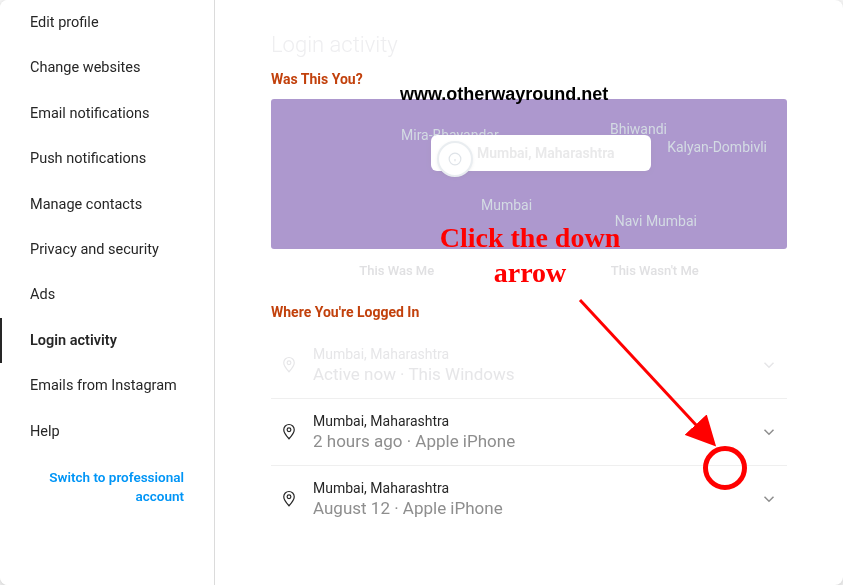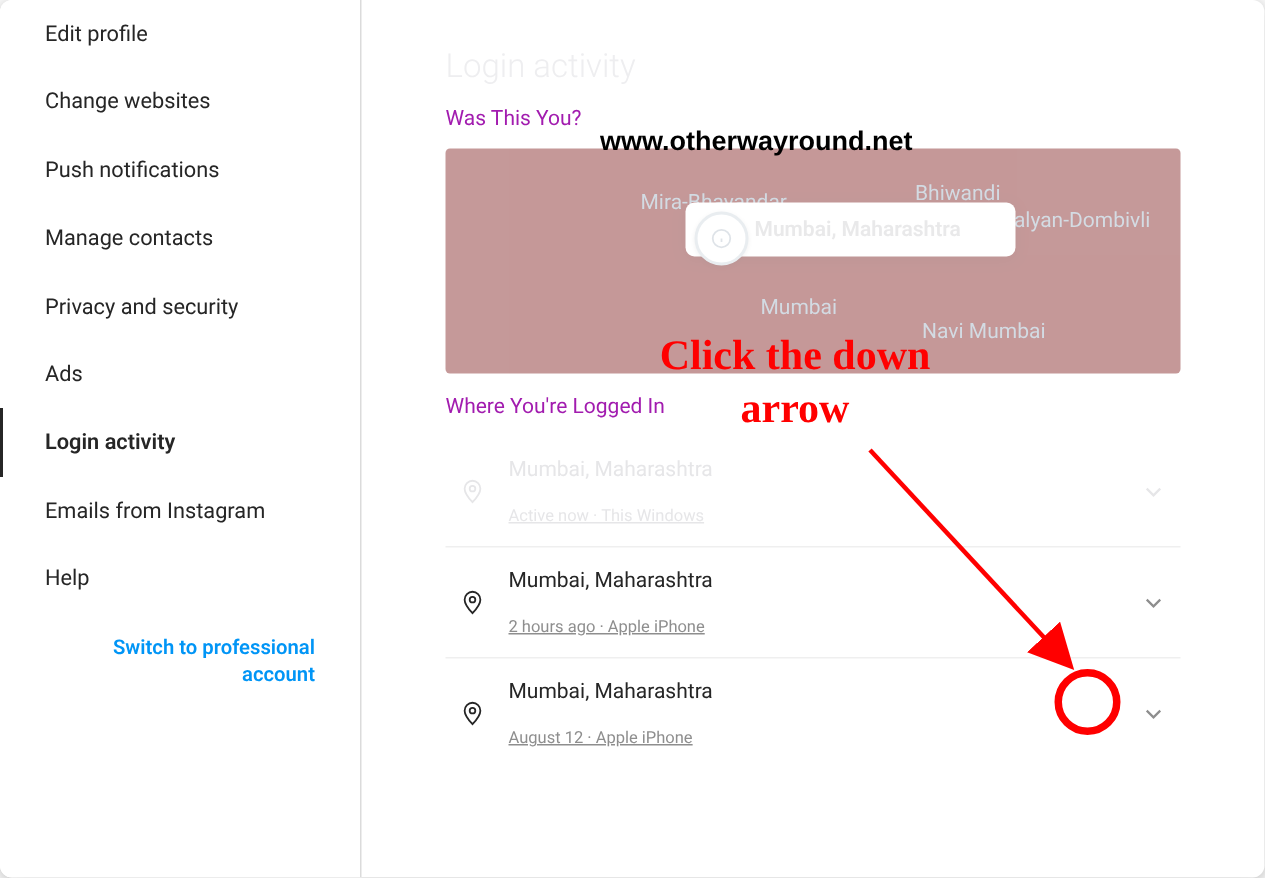--- a/index.html
+++ b/index.html
@@ -8,21 +8,21 @@
       width: 843px;
       height: 585px;
       background: #fff;
       position: relative;
       overflow: hidden;
       border-radius: 8px;
       box-shadow: 0 2px 12px rgba(0,0,0,0.3);
     }
     .container { display: flex; height: 100%; }
     .sidebar {
-      width: 241px;
+      width: 215px;
       border-right: 1px solid #dbdbdb;
       padding: 0;
       background: #fff;
     }
     .sidebar-item {
       padding: 14px 16px 14px 30px;
       font-size: 14.5px;
       color: #262626;
       cursor: pointer;
       line-height: 1.2;
@@ -48,27 +48,27 @@
       overflow: hidden;
     }
     .page-title {
       font-size: 22px;
       font-weight: 300;
       color: #eeeef0;
       margin-bottom: 14px;
     }
     .section-heading {
       font-size: 14px;
-      font-weight: 400;
-      color: #a21caf;
+      font-weight: 700;
+      color: #c2410c;
       margin-bottom: 12px;
     }
     .map-area {
       height: 150px;
-      background: #7f1d1d;
+      background: #4c1d95;
       opacity: 0.45;
       border-radius: 3px;
       position: relative;
       margin-bottom: 14px;
     }
     .map-label {
       position: absolute;
       font-size: 14px;
       color: #9fb1c2;
     }
@@ -106,21 +106,21 @@
       padding: 14px 4px;
       border-bottom: 1px solid #efefef;
     }
     .login-row:last-child { border-bottom: none; }
     .login-row.faded .login-location,
     .login-row.faded .login-meta,
     .login-row.faded .pin-svg { color: #e6e6e8; }
     .pin-wrap { width: 28px; display: flex; justify-content: center; }
     .login-text { flex: 1; padding-left: 10px; }
     .login-location { font-size: 14px; color: #262626; }
-    .login-meta { font-size: 11px; color: #8e8e8e; margin-top: 16px; text-decoration: underline; }
+    .login-meta { font-size: 17px; color: #8e8e8e; margin-top: 2px; }
     .chevron-wrap { width: 28px; display:flex; justify-content:center; align-items:center; }
     .chevron-svg { color: #8e8e8e; }
     .faded .chevron-svg { color: #e6e6e8; }
     .red-circle {
       position: absolute;
       width: 44px; height: 44px;
       border: 5px solid #ff0000;
       border-radius: 50%;
       top: 446px;
       left: 703px;
@@ -156,20 +156,21 @@
       pointer-events: none;
     }
   </style>
 </head>
 <body>
 
 <div class="container">
   <div class="sidebar">
     <div class="sidebar-item">Edit profile</div>
     <div class="sidebar-item">Change websites</div>
+    <div class="sidebar-item">Email notifications</div>
     <div class="sidebar-item">Push notifications</div>
     <div class="sidebar-item">Manage contacts</div>
     <div class="sidebar-item">Privacy and security</div>
     <div class="sidebar-item">Ads</div>
     <div class="sidebar-item active">Login activity</div>
     <div class="sidebar-item">Emails from Instagram</div>
     <div class="sidebar-item">Help</div>
     <div class="sidebar-switch">Switch to professional account</div>
   </div>
 
@@ -189,20 +190,24 @@
               <circle cx="12" cy="12" r="10"></circle>
               <line x1="12" y1="8" x2="12" y2="8"></line>
               <line x1="12" y1="12" x2="12" y2="16"></line>
             </svg>
         </div>
         <div class="tooltip-title">Mumbai, Maharashtra</div>
         <div class="tooltip-sub"></div>
       </div>
     </div>
 
+    <div class="confirm-row">
+      <span>This Was Me</span>
+      <span>This Wasn't Me</span>
+    </div>
 
     <div class="section-heading">Where You're Logged In</div>
 
     <div class="login-list">
       <div class="login-row faded">
         <span class="pin-wrap">
           <svg class="pin-svg" width="18" height="22" viewBox="0 0 24 24" fill="none" stroke="currentColor" stroke-width="1.6">
               <path d="M12 21s-7-7.5-7-12a7 7 0 1 1 14 0c0 4.5-7 12-7 12z"></path>
               <circle cx="12" cy="9" r="2.5"></circle>
             </svg>

